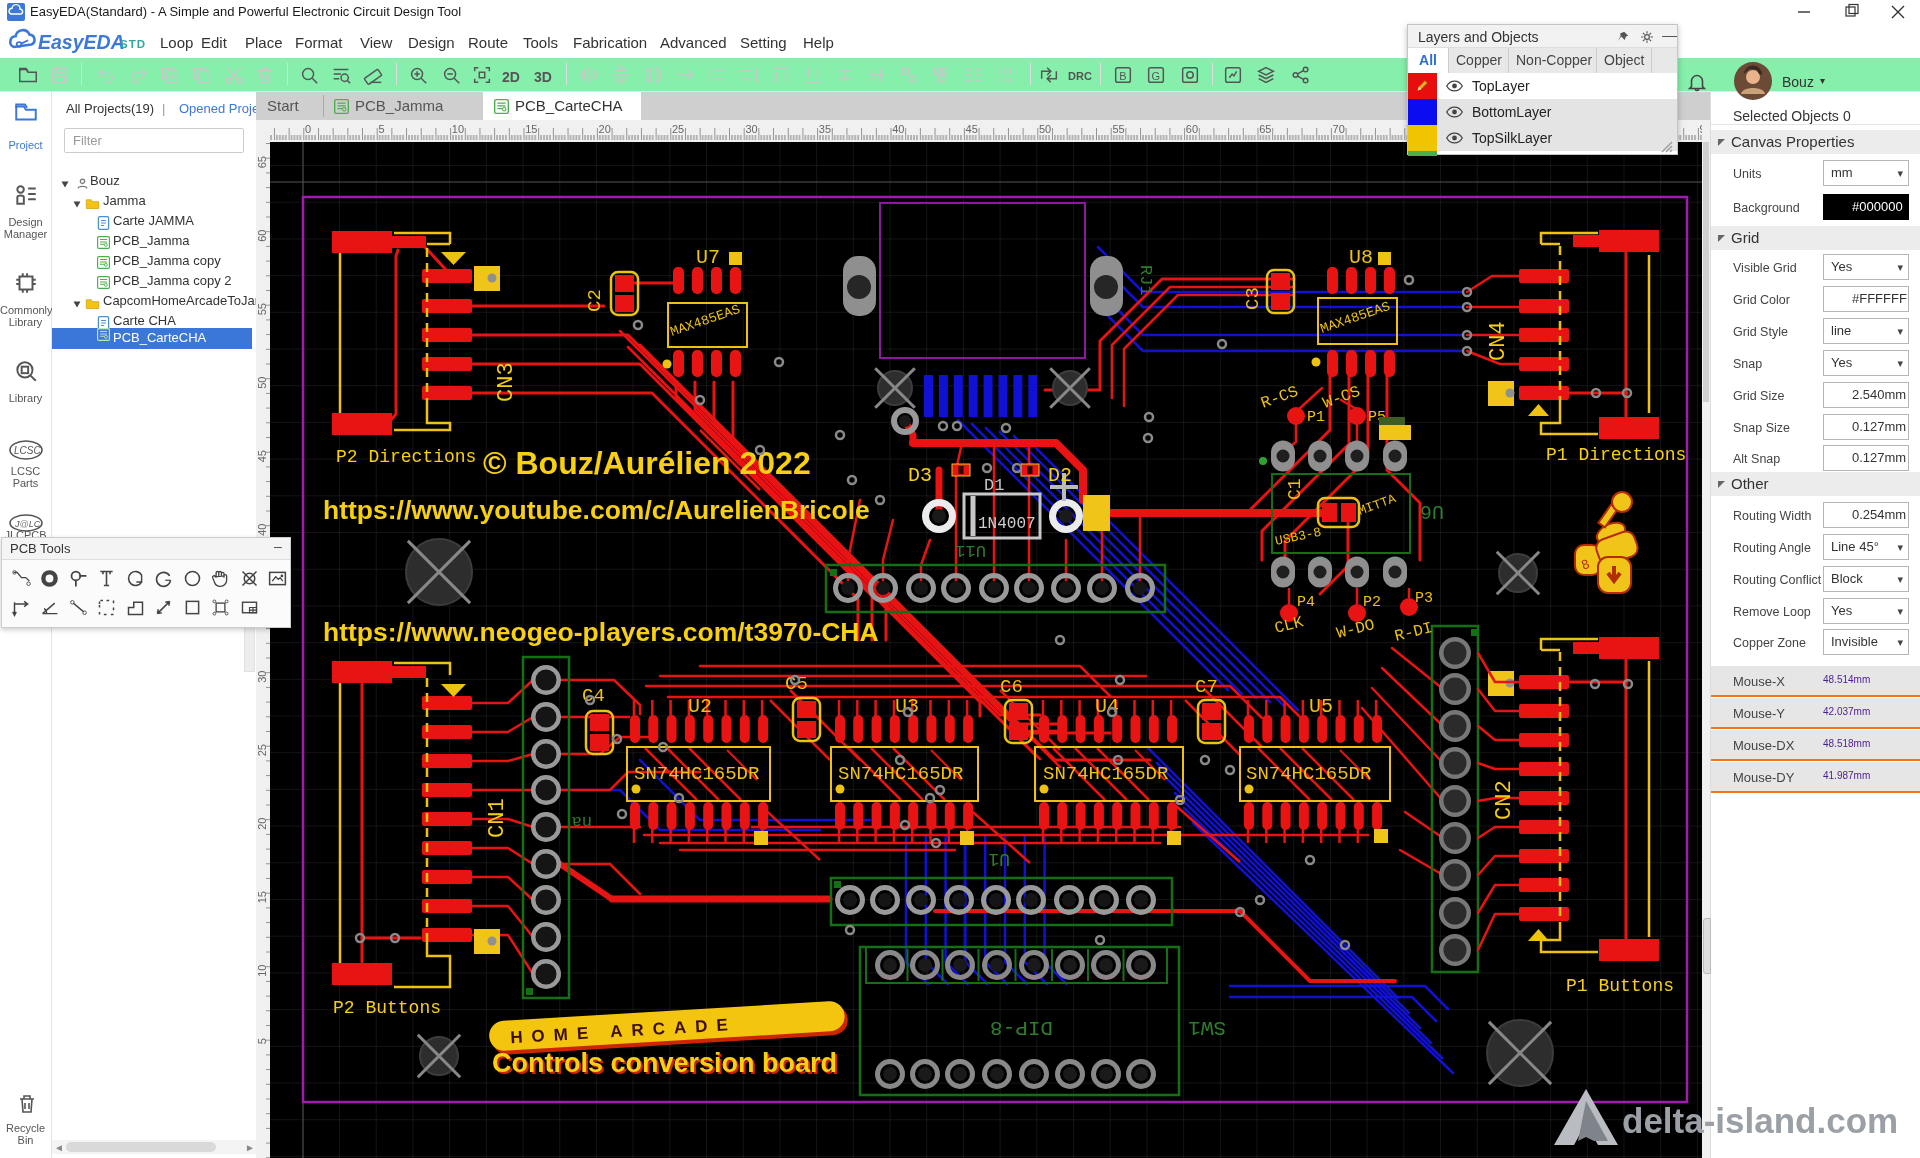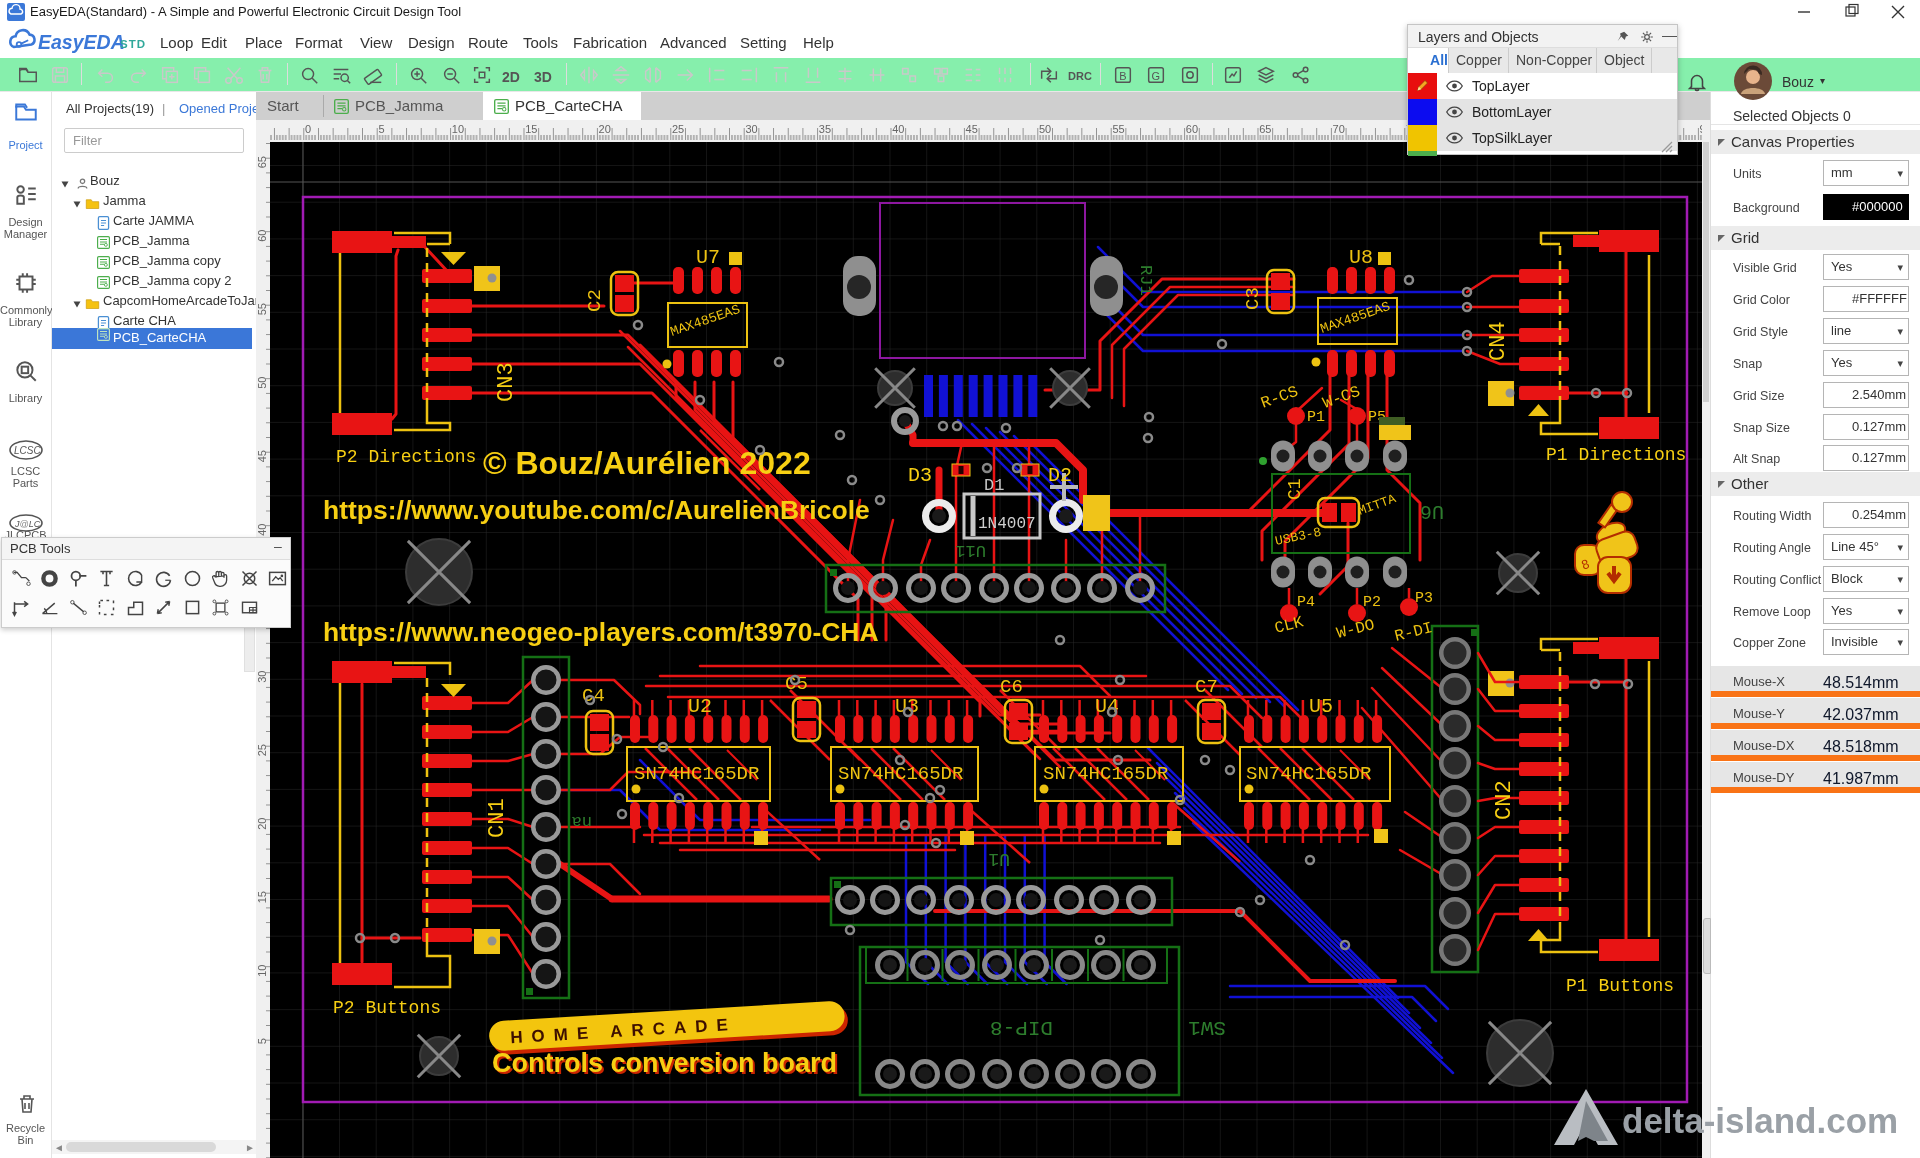--- a/index.html
+++ b/index.html
@@ -17,23 +17,23 @@
 .tab{position:absolute;top:0;height:28px;font-size:15px;color:#555;line-height:28px}
 #rightpanel{left:1710px;top:92px;width:210px;height:1066px;background:#fff;border-left:1px solid #ddd}
 .rp-row{position:absolute;left:0;width:210px;height:32px}
 .rp-lab{position:absolute;left:22px;top:9px;font-size:12.5px;color:#444}
 .rp-dd{position:absolute;left:112px;top:2px;width:86px;height:26px;border:1px solid #b5b5b5;background:#fff;font-size:13px;color:#333;line-height:24px;padding-left:7px}
 .rp-dd:after{content:"\25BE";position:absolute;right:5px;color:#444;font-size:11px}
 .rp-in{position:absolute;left:112px;top:2px;width:86px;height:26px;border:1px solid #b5b5b5;background:#fff;font-size:13px;color:#333;line-height:24px;padding-left:28px}
 
 .rp-head{position:absolute;left:0;width:209px;height:24px;background:#ececec;font-size:15px;color:#333;line-height:24px;padding-left:20px}
 .rp-head:before{content:"";position:absolute;left:7px;top:9px;border-left:7px solid #666;border-bottom:7px solid transparent}
-.mrow{position:absolute;left:0;width:209px;height:31px;background:#e6e6e6;border-bottom:6px solid #f97316}
+.mrow{position:absolute;left:0;width:209px;height:31px;background:#e6e6e6;border-bottom:2px solid #f97316}
 .mrow .a{position:absolute;left:22px;top:8px;font-size:13px;color:#444}
-.mrow .b{position:absolute;left:112px;top:8px;font-size:16px;color:#0f172a}
+.mrow .b{position:absolute;left:112px;top:8px;font-size:10px;color:#4c1d95}
 #layers{left:1407px;top:24px;width:271px;height:131px;background:#fff;border:1px solid #c5c5c5;box-shadow:0 2px 6px rgba(0,0,0,.25)}
 #pcbtools{left:1px;top:537px;width:290px;height:91px;background:#fbfbfb;border:1px solid #ccc;box-shadow:0 2px 5px rgba(0,0,0,.2)}
 .ticon{position:absolute;width:22px;height:22px;color:#444}
 svg{display:block}
 </style></head><body>
 
 <div class="abs" id="titlebar">
 <svg class="abs" style="left:7px;top:3px" width="18" height="18">
       <rect width="18" height="18" rx="2" fill="#3b78d8"></rect>
       <path d="M4 11a3 3 0 0 1 1-5.8A4 4 0 0 1 13 6a2.6 2.6 0 0 1 1 5z" fill="none" stroke="#fff" stroke-width="1.4"></path>
@@ -1193,21 +1193,21 @@
 <div class="abs" style="left:10px;top:4px;font-size:14px;color:#333">Layers and Objects</div>
 <svg class="abs" style="left:208px;top:5px" width="14" height="14" viewBox="0 0 24 24" fill="#555">
       <path d="M14 3l7 7-4 1-2 6-6-6-6 8 5-9-1-4z"></path>
     </svg>
 <svg class="abs" style="left:232px;top:5px" width="14" height="14" viewBox="0 0 24 24" fill="none" stroke="#555" stroke-width="2">
       <circle cx="12" cy="12" r="4"></circle>
       <path d="M12 2v4M12 18v4M2 12h4M18 12h4M5 5l3 3M16 16l3 3M19 5l-3 3M8 16l-3 3"></path>
     </svg>
 <div class="abs" style="left:254px;top:1px;font-size:15px;color:#555">—</div>
 <div class="abs" style="left:0;top:23px;width:269px;height:25px;background:#e8e8e8"></div>
-<div class="abs" style="left:0;top:23px;width:40px;height:25px;background:#fff;font-size:14px;font-weight:bold;color:#2a6fd1;text-align:right;line-height:25px">All</div>
+<div class="abs" style="left:0;top:23px;width:40px;height:25px;background:#fff;font-size:14px;font-weight:bold;color:#2a6fd1;text-align:center;line-height:25px">All</div>
 <div class="abs" style="left:48px;top:27px;font-size:14px;color:#444">Copper</div>
 <div class="abs" style="left:108px;top:27px;font-size:14px;color:#444">Non-Copper</div>
 <div class="abs" style="left:196px;top:27px;font-size:14px;color:#444">Object</div>
 <div class="abs" style="left:40px;top:23px;width:1px;height:25px;background:#ccc"></div>
 <div class="abs" style="left:100px;top:23px;width:1px;height:25px;background:#ccc"></div>
 <div class="abs" style="left:188px;top:23px;width:1px;height:25px;background:#ccc"></div>
 <div class="abs" style="left:243px;top:23px;width:1px;height:25px;background:#ccc"></div>
 <div class="abs" style="left:0;top:48px;width:269px;height:26px;background:#fff"></div>
 <div class="abs" style="left:0;top:48px;width:29px;height:26px;background:#e80e0e"></div>
 <svg class="abs" style="left:7px;top:53px" width="15" height="15" viewBox="0 0 24 24">

